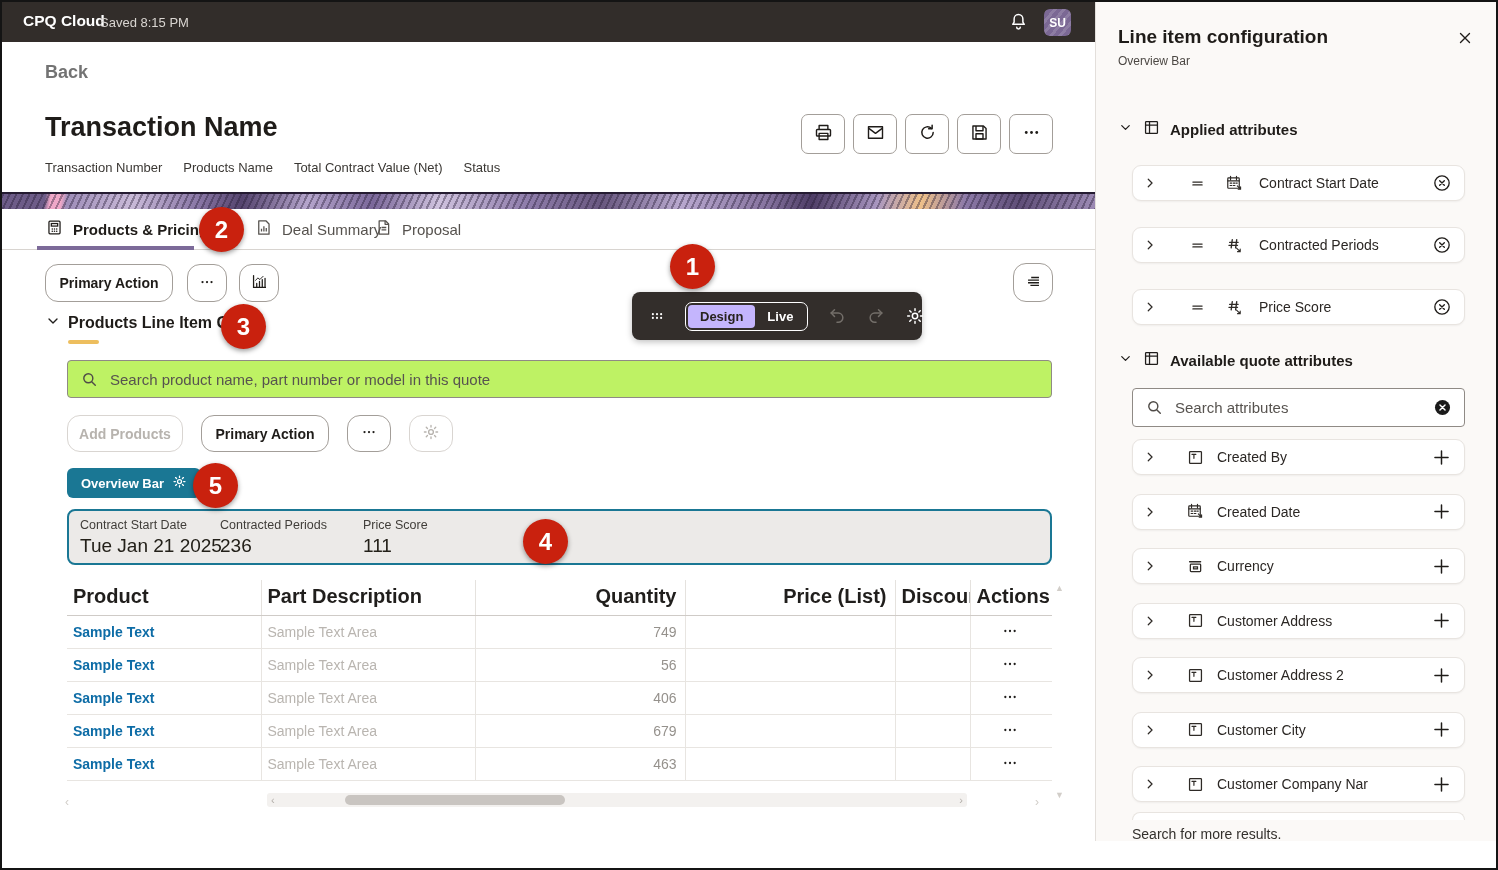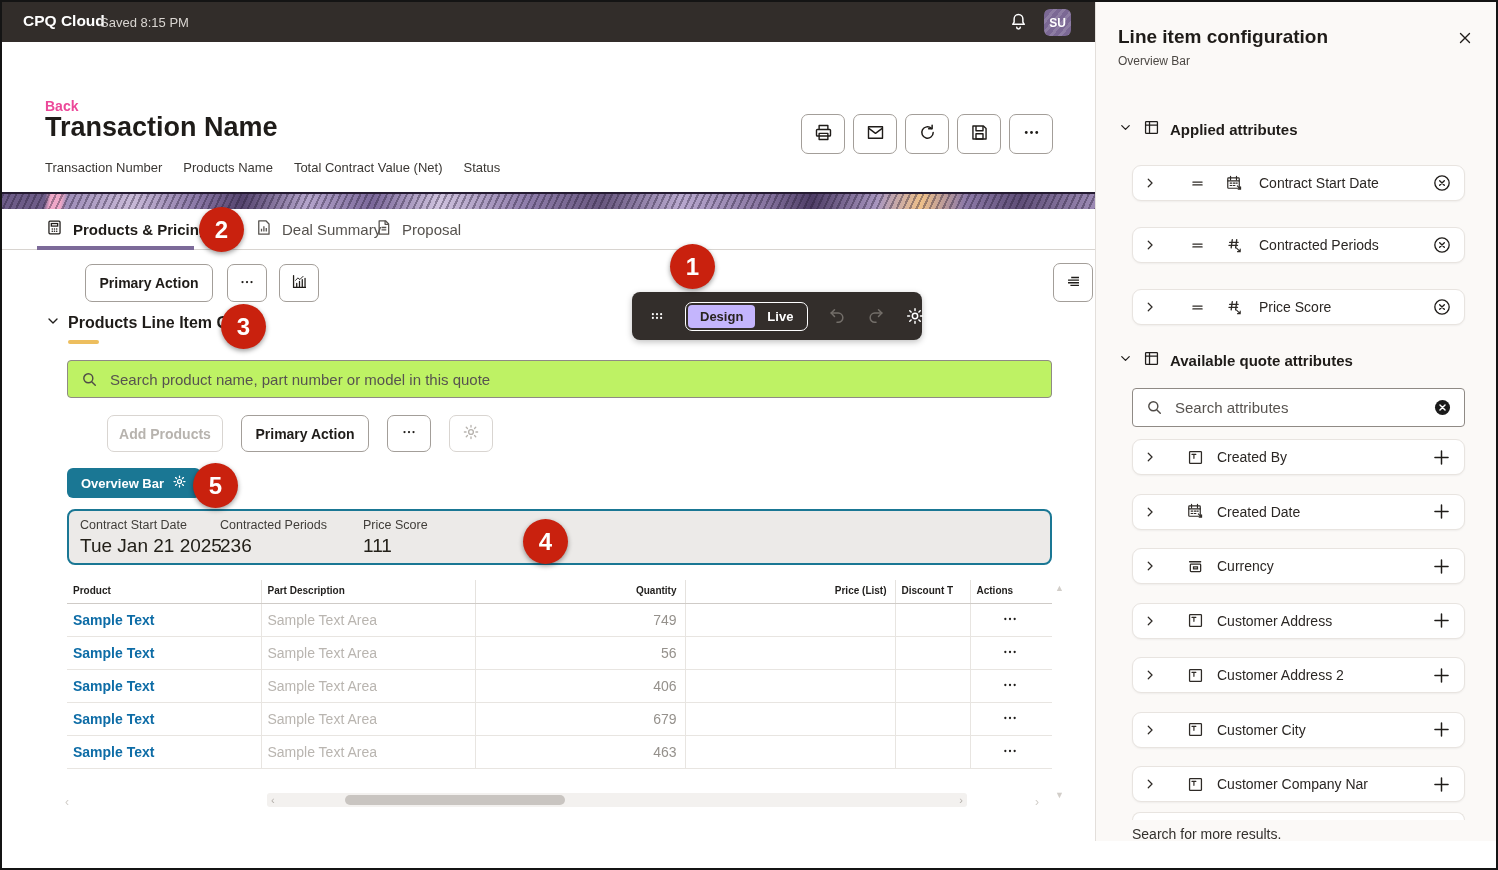--- a/index.html
+++ b/index.html
@@ -19,21 +19,21 @@
   .bell { position: absolute; left: 1006px; top: 9px; color: #fff; cursor: pointer; }
   .avatar {
     position: absolute; left: 1042px; top: 7px; width: 27px; height: 27px; border-radius: 6px;
     background-color: #7b6894;
     background-image: repeating-linear-gradient(130deg, rgba(255,255,255,.14) 0 3px, rgba(0,0,0,0) 3px 7px);
     color: #fff; font-size: 12px; font-weight: 700;
     display: flex; align-items: center; justify-content: center; cursor: pointer;
   }
 
   
-  .back { position: absolute; left: 43px; top: 60px; color: #ec4899; font-size: 14px; font-weight: 600; text-decoration: none; cursor: pointer; margin-top: 36px; }
+  .back { position: absolute; left: 43px; top: 60px; color: #737373; font-size: 18px; font-weight: 600; text-decoration: none; cursor: pointer; }
   .title { position: absolute; left: 43px; top: 110px; font-size: 27px; font-weight: 800; color: #1f1c19; }
   .fields { position: absolute; left: 43px; top: 158px; display: flex; gap: 21px; font-size: 13px; color: #3a3733; }
   .hdr-actions { position: absolute; left: 799px; top: 112px; display: flex; gap: 8px; }
   .icon-btn {
     width: 44px; height: 40px; background: #fff; border: 1px solid #a39e99; border-radius: 7px;
     display: flex; align-items: center; justify-content: center; color: #1f1c19; cursor: pointer;
   }
 
   
   .banner {
@@ -47,23 +47,23 @@
   
   .tabs { position: absolute; left: 0; top: 207px; width: 1093px; height: 41px; border-bottom: 1px solid #d8d4d0; }
   .tab { position: absolute; top: 0; height: 40px; display: flex; align-items: center; gap: 9px; cursor: pointer; font-size: 15px; }
   .tab-1 { left: 43px; color: #1f1c19; font-weight: 700; }
   .tab-2 { left: 252px; color: #56524e; }
   .tab-3 { left: 372px; color: #56524e; }
   .tab-underline { position: absolute; left: 35px; top: 37px; width: 157px; height: 4px; background: #7c6a99; }
 
   
   .btn {
-    background: #fff; border: 1px solid #a39e99; border-radius: 7px; font-family: inherit;
+    background: #fff; border: 1px solid #a39e99; border-radius: 13px; font-family: inherit;
     font-size: 14px; font-weight: 700; color: #1f1c19; cursor: pointer;
-    display: inline-flex; align-items: center; justify-content: center; margin-left: 40px;
+    display: inline-flex; align-items: center; justify-content: center;
   }
   .btn:disabled, .btn.disabled { border-color: #d9d5d1; color: #b7b3ae; cursor: default; }
   #btn-primary-1 { position: absolute; left: 43px; top: 262px; width: 128px; height: 38px; }
   #btn-more-1    { position: absolute; left: 185px; top: 262px; width: 40px; height: 38px; }
   #btn-chart     { position: absolute; left: 237px; top: 262px; width: 40px; height: 38px; }
   #btn-panel-toggle { position: absolute; left: 1011px; top: 261px; width: 40px; height: 39px; }
 
   
   .design-toolbar {
     position: absolute; left: 630px; top: 290px; width: 290px; height: 48px; background: #332e2b;
@@ -109,21 +109,21 @@
     border: 2px solid #1a7794; border-radius: 8px;
   }
   .ov-col { position: absolute; top: 7px; }
   .ov-col .l { font-size: 12.5px; color: #403d39; display: block; }
   .ov-col .v { font-size: 19px; color: #232019; display: block; margin-top: 3px; }
   .ov-0 { left: 11px; } .ov-1 { left: 151px; } .ov-2 { left: 294px; }
 
   
   .tablewrap { position: absolute; left: 65px; top: 578px; width: 985px; }
   table { border-collapse: collapse; table-layout: fixed; width: 985px; }
-  th { text-align: left; font-size: 10px; font-weight: 600; color: #201e1c; padding: 5px 8px 7px 6px;
+  th { text-align: left; font-size: 20px; font-weight: 600; color: #201e1c; padding: 5px 8px 7px 6px;
        border-bottom: 1px solid #cfcbc7; border-right: 1px solid #e5e2de; white-space: nowrap; overflow: hidden; }
   th:last-child { border-right: none; }
   th.num { text-align: right; }
   td { font-size: 14px; height: 33px; padding: 0 8px 0 6px; border-bottom: 1px solid #e8e5e1;
        border-right: 1px solid #e8e5e1; white-space: nowrap; overflow: hidden; }
   td:last-child { border-right: none; }
   .plink { color: #0d6ca6; font-weight: 600; text-decoration: none; cursor: pointer; }
   .c-desc { color: #b9b5b0; }
   .c-qty { text-align: right; color: #95918c; }
   .c-act { text-align: center; }

